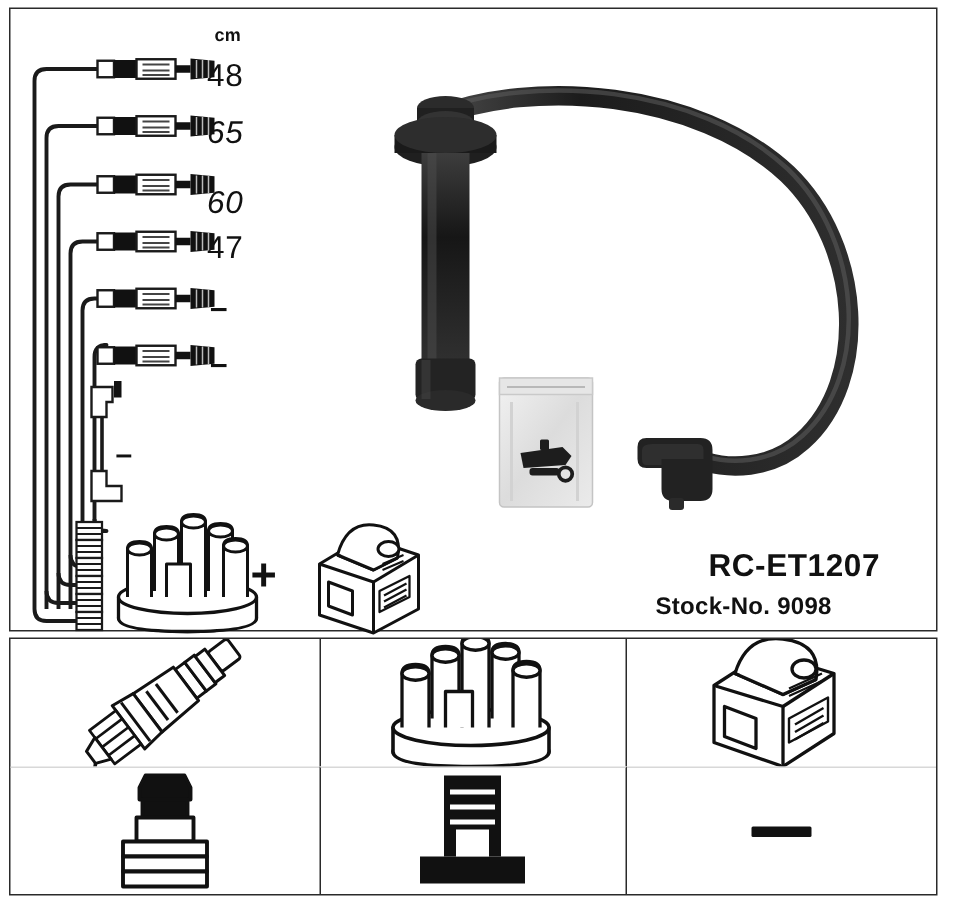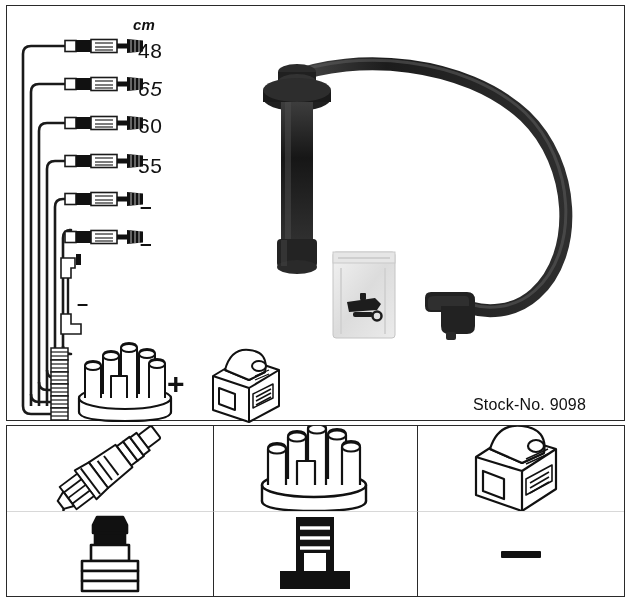--- a/index.html
+++ b/index.html
@@ -12,22 +12,22 @@
   #page{position:absolute;left:0;top:0;width:640px;height:603px;background:#fff;}
 
   
   .panel{
     position:absolute;left:6px;top:5px;width:619px;height:416px;
     border:1.6px solid #2a2a2a;background:#fff;box-sizing:border-box;
   }
 
   
   .cm-head{
-    position:absolute;left:126px;top:11px;font-size:15px;font-weight:bold;
-    letter-spacing:.2px;line-height:1;font-style:italic;
+    position:absolute;left:136px;top:11px;font-size:12px;font-weight:bold;
+    letter-spacing:.2px;line-height:1;
   }
   .len{
     position:absolute;left:131px;font-size:21px;font-weight:400;line-height:1;
     letter-spacing:.5px;
   }
   .len.dash{font-size:21px;font-weight:700;left:133px;}
 
   
   .bundle{position:absolute;left:0;top:0;width:260px;height:420px;}
   .bundle svg{display:block;}
@@ -46,22 +46,22 @@
 
   
   .photo{position:absolute;left:228px;top:48px;width:395px;height:300px;}
 
   
   .code{
     position:absolute;left:430px;top:360px;width:185px;text-align:center;
     font-size:21px;font-weight:bold;letter-spacing:.4px;line-height:1.1;
   }
   .stock{
-    position:absolute;left:430px;top:390px;width:185px;text-align:center;
-    font-size:16px;font-weight:normal;letter-spacing:.2px;line-height:1.1;
+    position:absolute;left:430px;top:390px;width:185px;text-align:left;
+    font-size:16px;font-weight:bold;letter-spacing:.2px;line-height:1.1;
   }
 
   
   .legend{
     position:absolute;left:6px;top:425px;width:619px;height:172px;
     border:1.6px solid #2a2a2a;box-sizing:border-box;background:#fff;
     display:grid;grid-template-columns:1fr 1fr 1fr;grid-template-rows:1fr 1fr;
   }
   .cell{
     position:relative;display:flex;align-items:center;justify-content:center;
@@ -77,22 +77,22 @@
 <body>
 
 <div id="page">
 
   <div class="panel">
 
     <div class="cm-head">cm</div>
 
     <div class="len" style="top:34px;">48</div>
     <div class="len" style="top:72px;font-style:italic;">65</div>
-    <div class="len" style="top:109px;">60</div>
-    <div class="len" style="top:149px;">55</div>
+    <div class="len" style="top:119px;font-style:italic;">60</div>
+    <div class="len" style="top:149px;">47</div>
     <div class="len dash" style="top:189px;">–</div>
     <div class="len dash" style="top:226px;">–</div>
 
     <div class="jumper-dash">–</div>
 
     <div class="bundle">
       <svg width="260" height="420" viewBox="0 0 260 420">
         <defs>
           <g id="conn">
 
@@ -276,20 +276,21 @@
           <g fill="#1d1d1d">
             <path d="M112,248 L140,244 L146,250 L142,256 L114,258 Z"></path>
             <rect x="118" y="258" width="20" height="5" rx="2"></rect>
             <circle cx="142" cy="262" r="4.5" fill="none" stroke="#1d1d1d" stroke-width="2.5"></circle>
             <rect x="125" y="239" width="6" height="7" rx="1"></rect>
           </g>
         </g>
       </svg>
     </div>
 
+    <div class="code">RC-ET1207</div>
     <div class="stock">Stock-No. 9098</div>
   </div>
 
   <div class="legend">
 
     <div class="cell c1">
       <svg width="150" height="92" viewBox="0 0 150 92">
         <g stroke="#111" stroke-width="2" fill="#fff" stroke-linejoin="round" transform="rotate(-37 75 46)">
 
           <rect x="118" y="36" width="16" height="16" rx="2"></rect>

